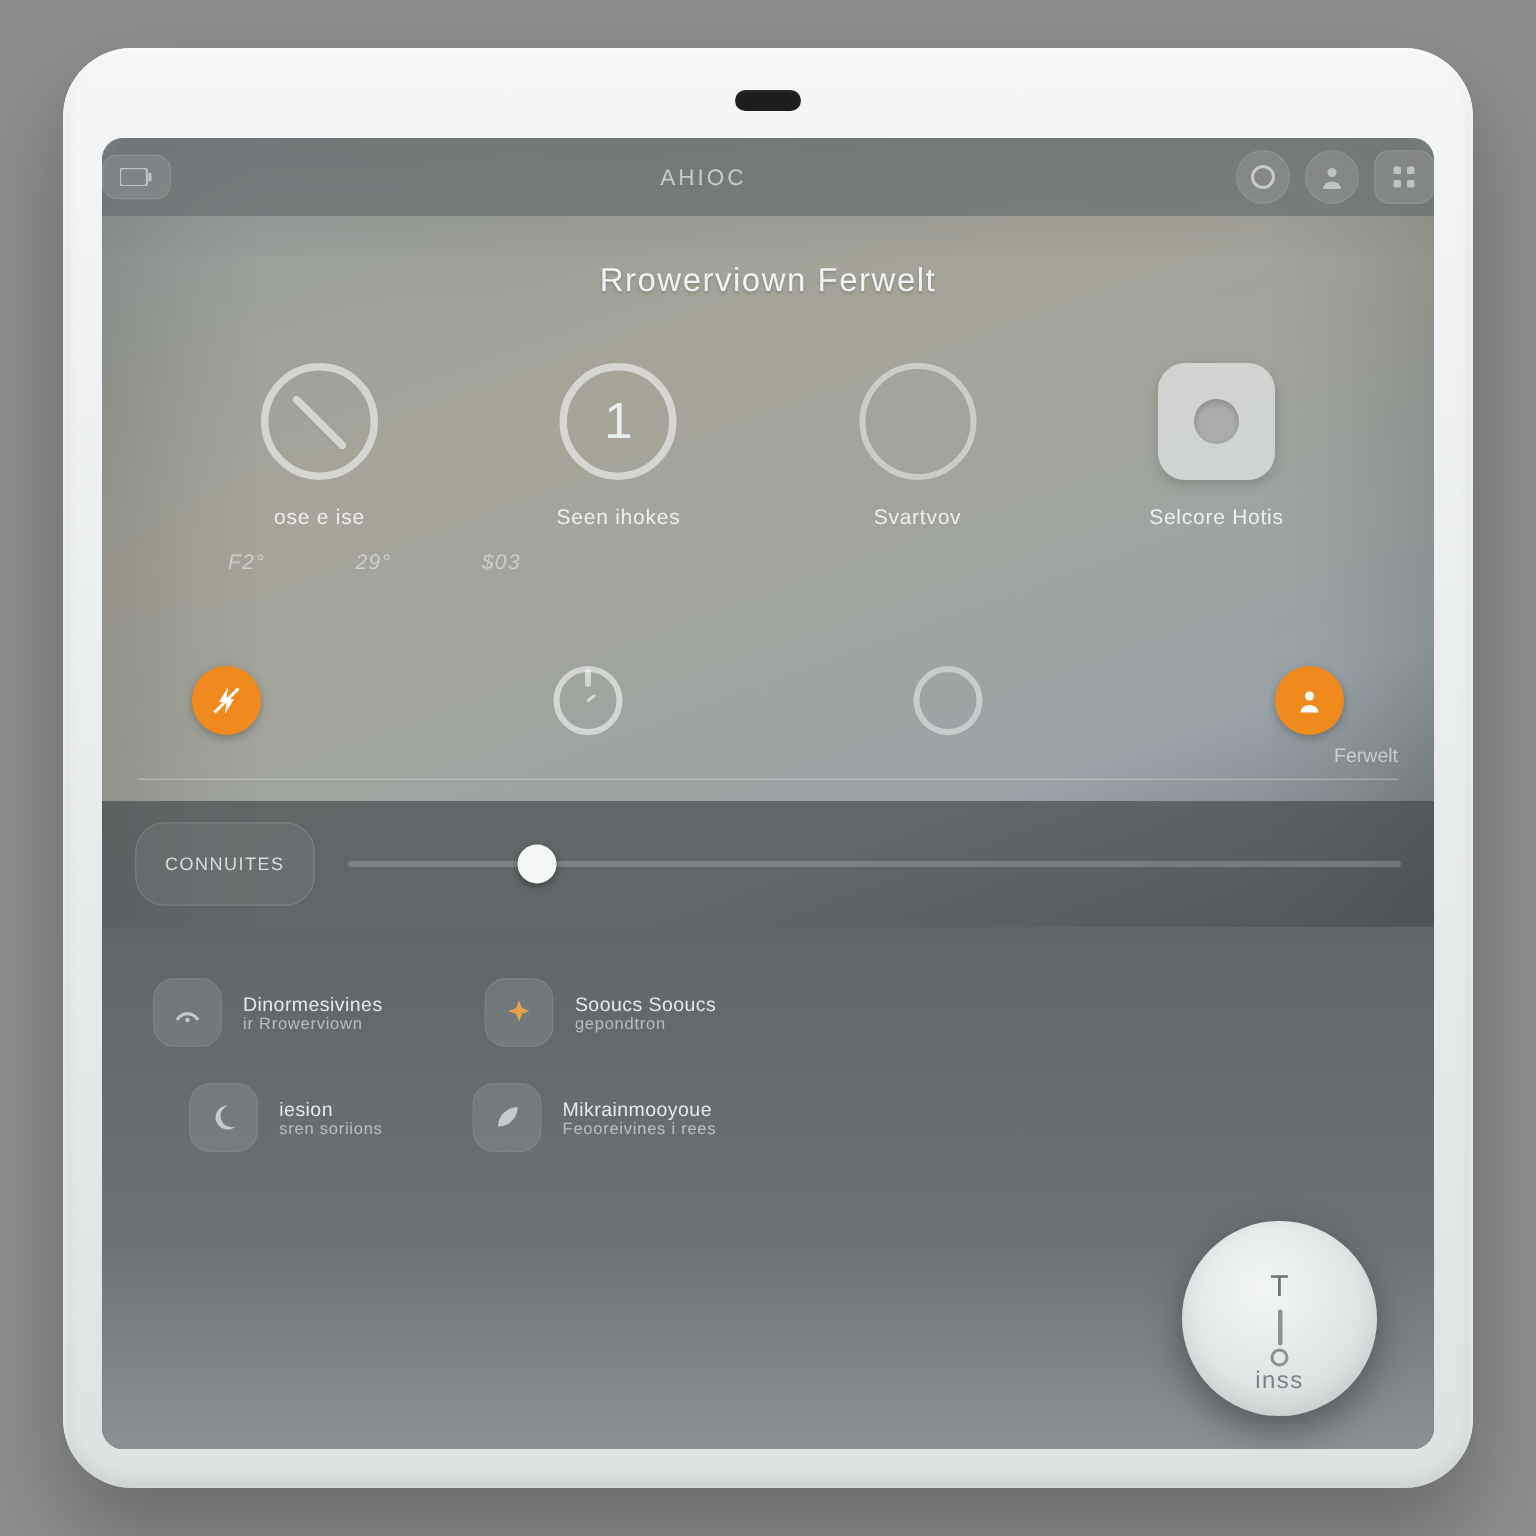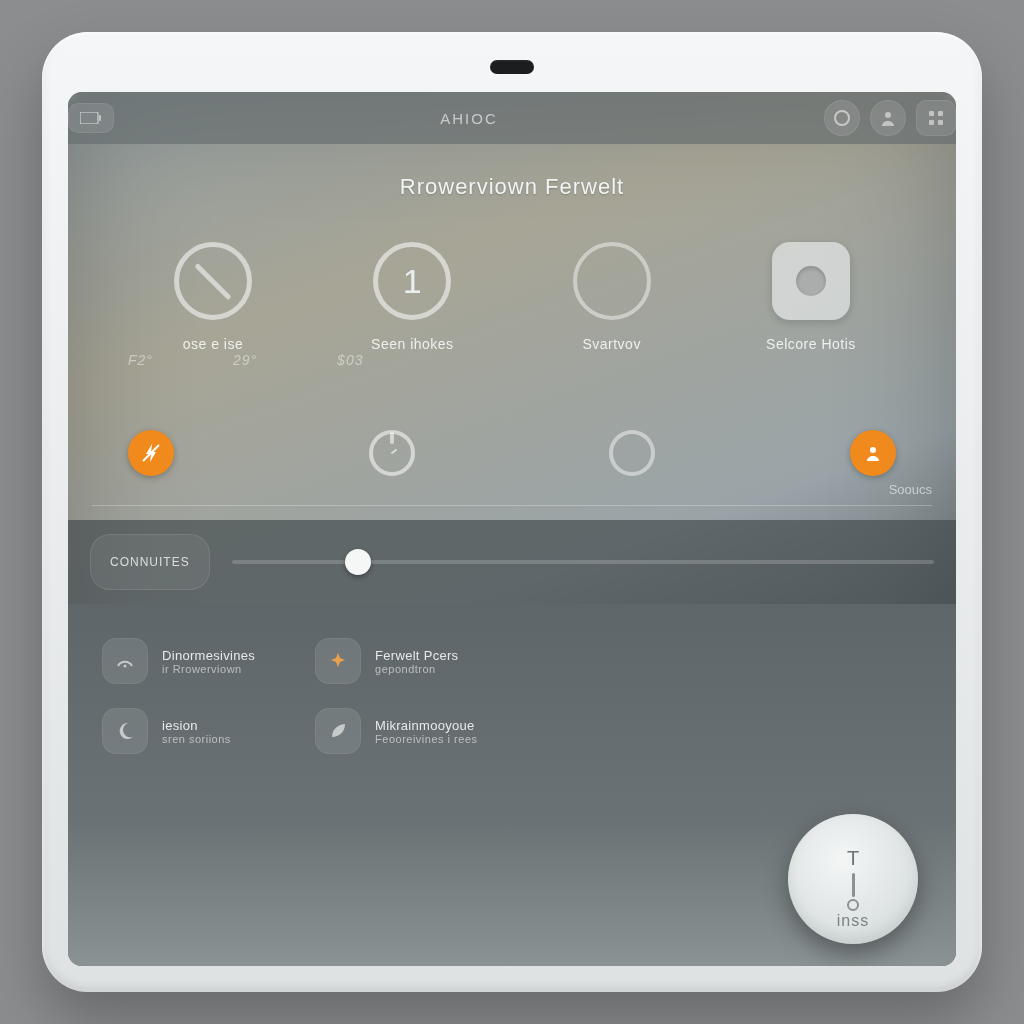--- a/index.html
+++ b/index.html
@@ -72,21 +72,21 @@
     transform:rotate(45deg); border-radius:3px;
   }
   .circ.thin { border-width:4px; border-color:rgba(255,255,255,.45);}
   .circ.box { border:none; background:rgba(240,244,245,.6); border-radius:18px;
     box-shadow:0 3px 8px rgba(0,0,0,.15);}
   .circ.box::before{content:""; width:30px;height:30px;border-radius:50%;
     background:rgba(0,0,0,.18); box-shadow:inset 0 2px 4px rgba(0,0,0,.2);}
   .tlabel { font-size:14px; letter-spacing:.5px; color:rgba(255,255,255,.82); text-align:center;}
 
   
-  .sub2 { display:flex; gap:80px; padding-left:60px; }
+  .sub2 { display:flex; gap:60px; padding-left:84px; margin-top:14px;}
   .sub2 span{ font-size:14px; color:rgba(255,255,255,.45); font-style:italic; letter-spacing:1px;}
 
   
   .row4b { display:flex; justify-content:space-between; align-items:center;
     padding:0 60px; margin-top:62px;}
   .mini {
     width:46px; height:46px; border-radius:50%;
     border:4px solid rgba(255,255,255,.55);
     display:flex; align-items:center; justify-content:center;
     position:relative;
@@ -115,21 +115,21 @@
     width:26px; height:26px; border-radius:50%; background:#f5f7f7;
     box-shadow:0 2px 5px rgba(0,0,0,.35);}
 
   
   .bottom{
     background:linear-gradient(180deg,#5e6669 0%,#6a7275 60%,#8a9293 100%);
     flex:1; padding:34px 34px 0 34px; position:relative;
     display:flex; gap:60px;
   }
   .col{ display:flex; flex-direction:column; gap:24px; }
-  .item{ display:flex; align-items:center; gap:14px; }
+  .item{ display:flex; align-items:center; gap:14px;justify-content:flex-end; }
   .badge{
     width:46px;height:46px;border-radius:14px;background:rgba(255,255,255,.10);
     display:flex;align-items:center;justify-content:center;
     box-shadow:inset 0 0 0 1px rgba(255,255,255,.06);
   }
   .badge svg{color:rgba(255,255,255,.6);}
   .item .txt{display:flex;flex-direction:column;}
   .item .l1{font-size:13px; color:rgba(255,255,255,.85); letter-spacing:.3px;}
   .item .l2{font-size:11px; color:rgba(255,255,255,.55); letter-spacing:.5px;}
 
@@ -237,21 +237,21 @@
         </div>
         <div class="mini filled">
           <svg width="20" height="20" viewBox="0 0 20 20">
               <circle cx="10" cy="7" r="3" fill="#fff"></circle>
               <path d="M4 18c0-3 3-5 6-5s6 2 6 5" fill="#fff"></path>
             </svg>
         </div>
       </div>
 
       <div class="rowfooter">
-          <span>Sooucs</span>
+          <span>Ferwelt</span>
         </div>
       <div class="divider"></div>
 
       <div class="sliderbar">
         <div class="chip">CONNUITES</div>
         <div class="track">
           <div class="thumb"></div>
         </div>
       </div>
     </div>
@@ -284,21 +284,21 @@
       </div>
 
       <div class="col">
         <div class="item">
           <div class="badge">
             <svg width="22" height="22" viewBox="0 0 22 22">
                 <path d="M11 3l2 5 5 2-5 2-2 5-2-5-5-2 5-2z" fill="#e9a24a"></path>
               </svg>
           </div>
           <div class="txt">
-            <span class="l1">Ferwelt Pcers</span>
+            <span class="l1">Sooucs Sooucs</span>
             <span class="l2">gepondtron</span>
           </div>
         </div>
         <div class="item">
           <div class="badge">
             <svg width="22" height="22" viewBox="0 0 22 22">
                 <path d="M5 17C5 9 12 4 18 4c0 8-6 13-13 13z" fill="currentColor"></path>
               </svg>
           </div>
           <div class="txt">

